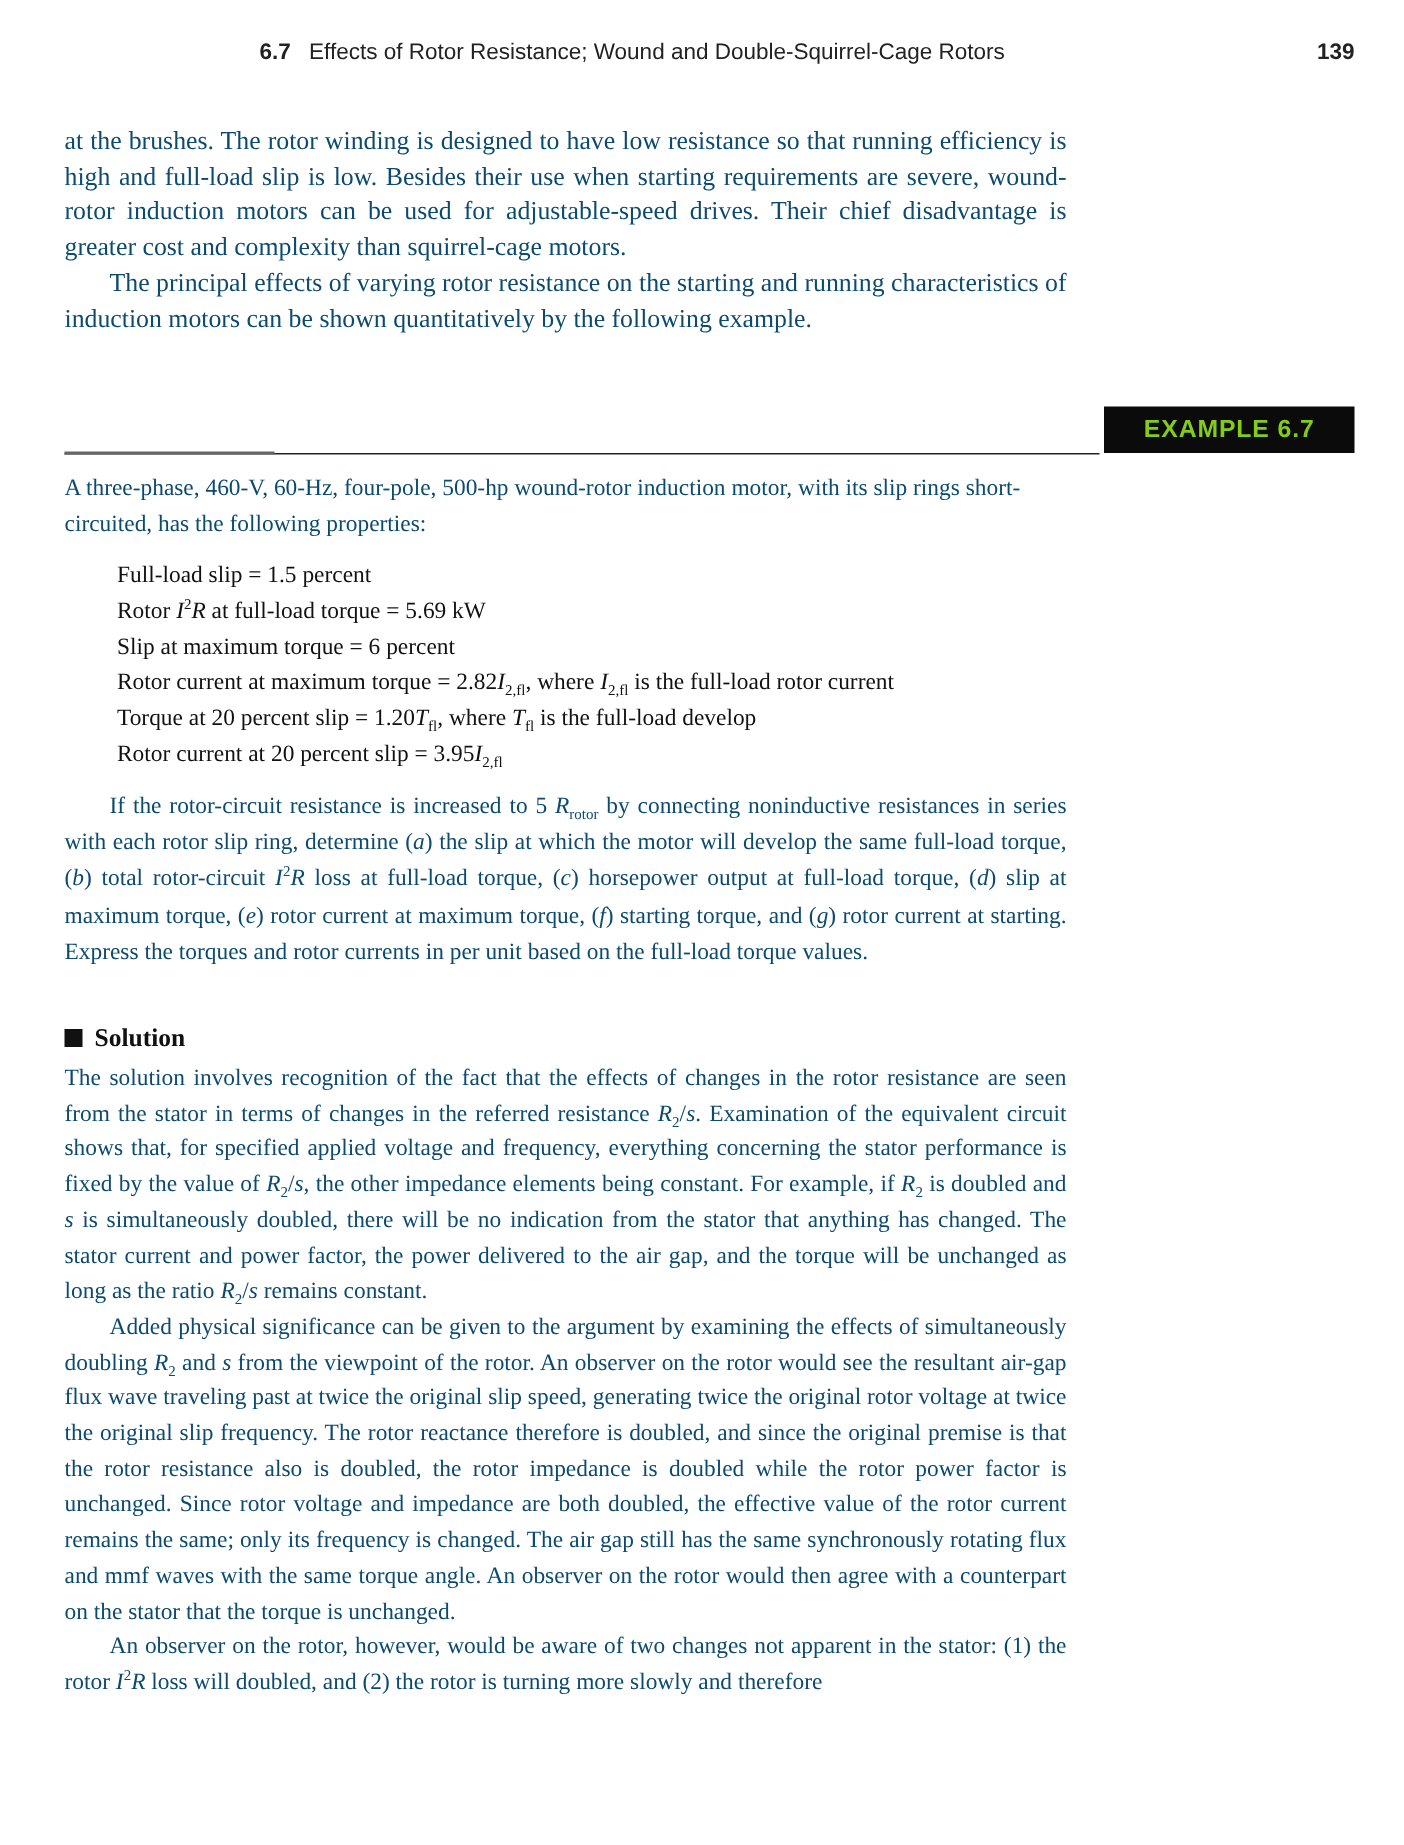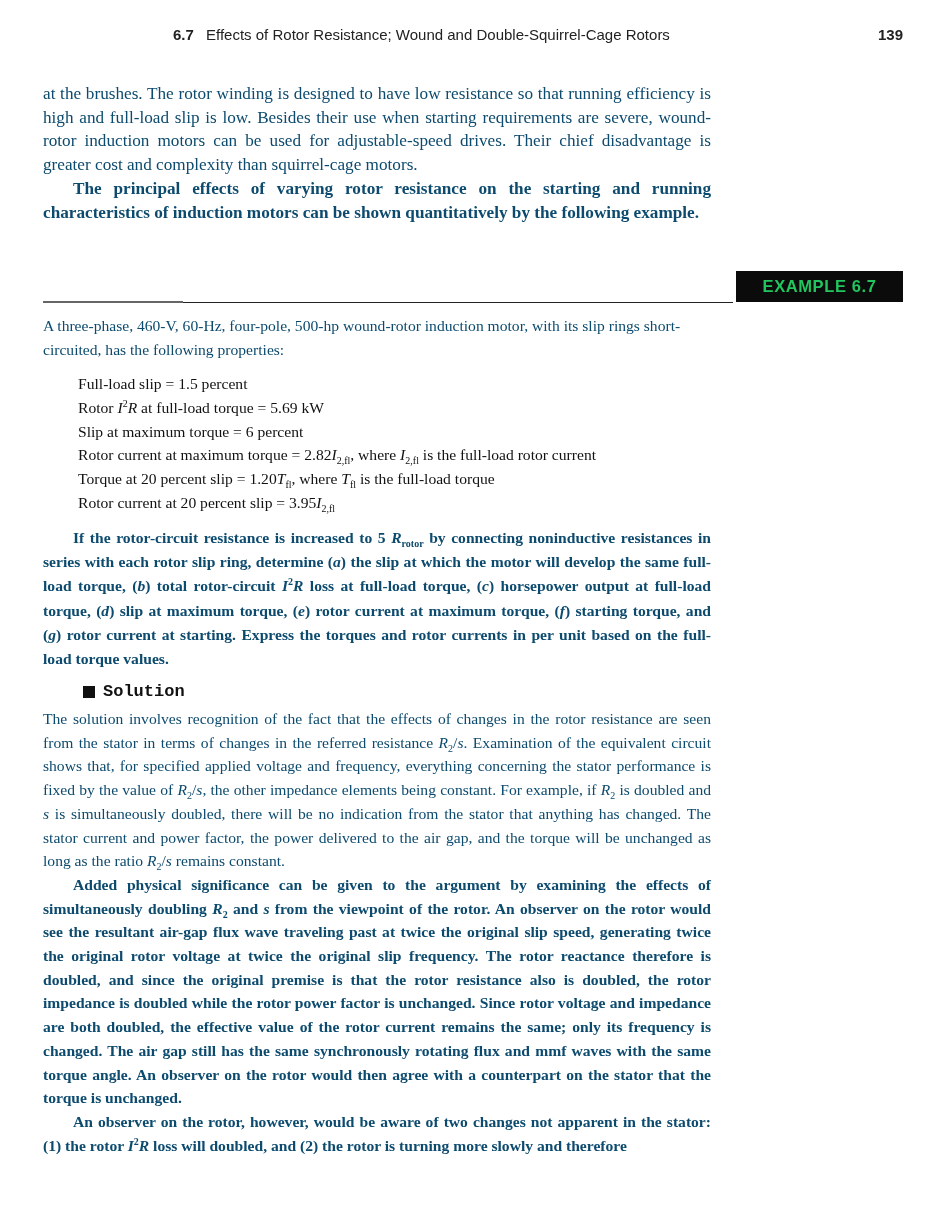--- a/index.html
+++ b/index.html
@@ -3,30 +3,30 @@
 <meta charset="utf-8">
 <style>
   html, body { margin: 0; padding: 0; background: #ffffff; }
   body { width: 936px; height: 1230px; position: relative; overflow: hidden; color: #111; }
   .page { position: absolute; left: 0; top: 0; width: 936px; height: 1230px; }
   .running-head { position: absolute; top: 26px; left: 173px; width: 730px; height: 22px; font-family: "Liberation Sans", sans-serif; font-size: 15px; color: #222; }
   .running-head .sec { font-weight: bold; margin-right: 8px; }
   .running-head .pnum { position: absolute; right: 0; top: 0; font-weight: bold; font-size: 15px; }
   .body { position: absolute; left: 43px; width: 668px; font-family: "Liberation Serif", serif; font-size: 17.2px; line-height: 23.7px; text-align: justify; color: #0c4a6e; }
   .body p { margin: 0; }
-  .indent { text-indent: 30px; font-weight: bold; }
+  .indent { text-indent: 30px; }
   .intro { top: 82px; }
   .ex-rule { position: absolute; top: 302px; left: 43px; width: 690px; height: 1px; background: #222; }
   .ex-rule-thick { position: absolute; top: 301px; left: 43px; width: 140px; height: 2px; background: #666; }
-  .ex-badge { position: absolute; top: 271px; left: 736px; width: 167px; height: 31px; background: #0b0b0b; color: #22c55e; font-family: "Liberation Sans", sans-serif; font-weight: bold; font-size: 16.5px; letter-spacing: 0.6px; display: flex; align-items: center; justify-content: center; }
+  .ex-badge { position: absolute; top: 271px; left: 736px; width: 167px; height: 31px; background: #0b0b0b; color: #84cc16; font-family: "Liberation Sans", sans-serif; font-weight: bold; font-size: 16.5px; letter-spacing: 0.6px; display: flex; align-items: center; justify-content: center; }
   .ex-text { top: 314px; font-size: 15.6px; line-height: 24px; text-align: left; }
   .props { position: absolute; top: 372px; left: 78px; font-family: "Liberation Serif", serif; font-size: 15.6px; line-height: 23.8px; color: #111; }
   .props div { white-space: nowrap; }
   .question { top: 526px; font-size: 15.6px; line-height: 24.2px; }
-  .sol-head { position: absolute; top: 682px; left: 43px; font-family: Liberation Mono, monospace; font-weight: bold; font-size: 17px; display: flex; align-items: center; margin-left: 40px; }
+  .sol-head { position: absolute; top: 682px; left: 43px; font-family: Liberation Serif, serif; font-weight: bold; font-size: 17px; display: flex; align-items: center; }
   .sol-head .sq { display: inline-block; width: 12px; height: 12px; background: #111; margin-right: 8px; }
   .solution { top: 707px; font-size: 15.6px; line-height: 23.7px; }
   i.m { font-style: italic; }
   sub, sup { font-size: 10px; line-height: 0; }
 </style>
 </head>
 <body>
 
 <div class="page">
 
@@ -47,21 +47,21 @@
 
   <div class="body ex-text">
     <p>A three-phase, 460-V, 60-Hz, four-pole, 500-hp wound-rotor induction motor, with its slip rings short-circuited, has the following properties:</p>
   </div>
 
   <div class="props">
     <div>Full-load slip = 1.5 percent</div>
     <div><span>Rotor </span><i class="m">I</i><sup>2</sup><i class="m">R</i><span> at full-load torque = 5.69 kW</span></div>
     <div>Slip at maximum torque = 6 percent</div>
     <div><span>Rotor current at maximum torque = 2.82</span><i class="m">I</i><sub>2,fl</sub><span>, where </span><i class="m">I</i><sub>2,fl</sub><span> is the full-load rotor current</span></div>
-    <div><span>Torque at 20 percent slip = 1.20</span><i class="m">T</i><sub>fl</sub><span>, where </span><i class="m">T</i><sub>fl</sub><span> is the full-load torque</span></div>
+    <div><span>Torque at 20 percent slip = 1.20</span><i class="m">T</i><sub>fl</sub><span>, where </span><i class="m">T</i><sub>fl</sub><span> is the full-load develop</span></div>
     <div><span>Rotor current at 20 percent slip = 3.95</span><i class="m">I</i><sub>2,fl</sub></div>
   </div>
 
   <div class="body question">
     <p class="indent"><span>If the rotor-circuit resistance is increased to 5 </span><i class="m">R</i><sub>rotor</sub><span> by connecting noninductive resistances in series with each rotor slip ring, determine (</span><i class="m">a</i><span>) the slip at which the motor will develop the same full-load torque, (</span><i class="m">b</i><span>) total rotor-circuit </span><i class="m">I</i><sup>2</sup><i class="m">R</i><span> loss at full-load torque, (</span><i class="m">c</i><span>) horsepower output at full-load torque, (</span><i class="m">d</i><span>) slip at maximum torque, (</span><i class="m">e</i><span>) rotor current at maximum torque, (</span><i class="m">f</i><span>) starting torque, and (</span><i class="m">g</i><span>) rotor current at starting. Express the torques and rotor currents in per unit based on the full-load torque values.</span></p>
   </div>
 
   <div class="sol-head">
     <span class="sq"></span>
     <span>Solution</span>

